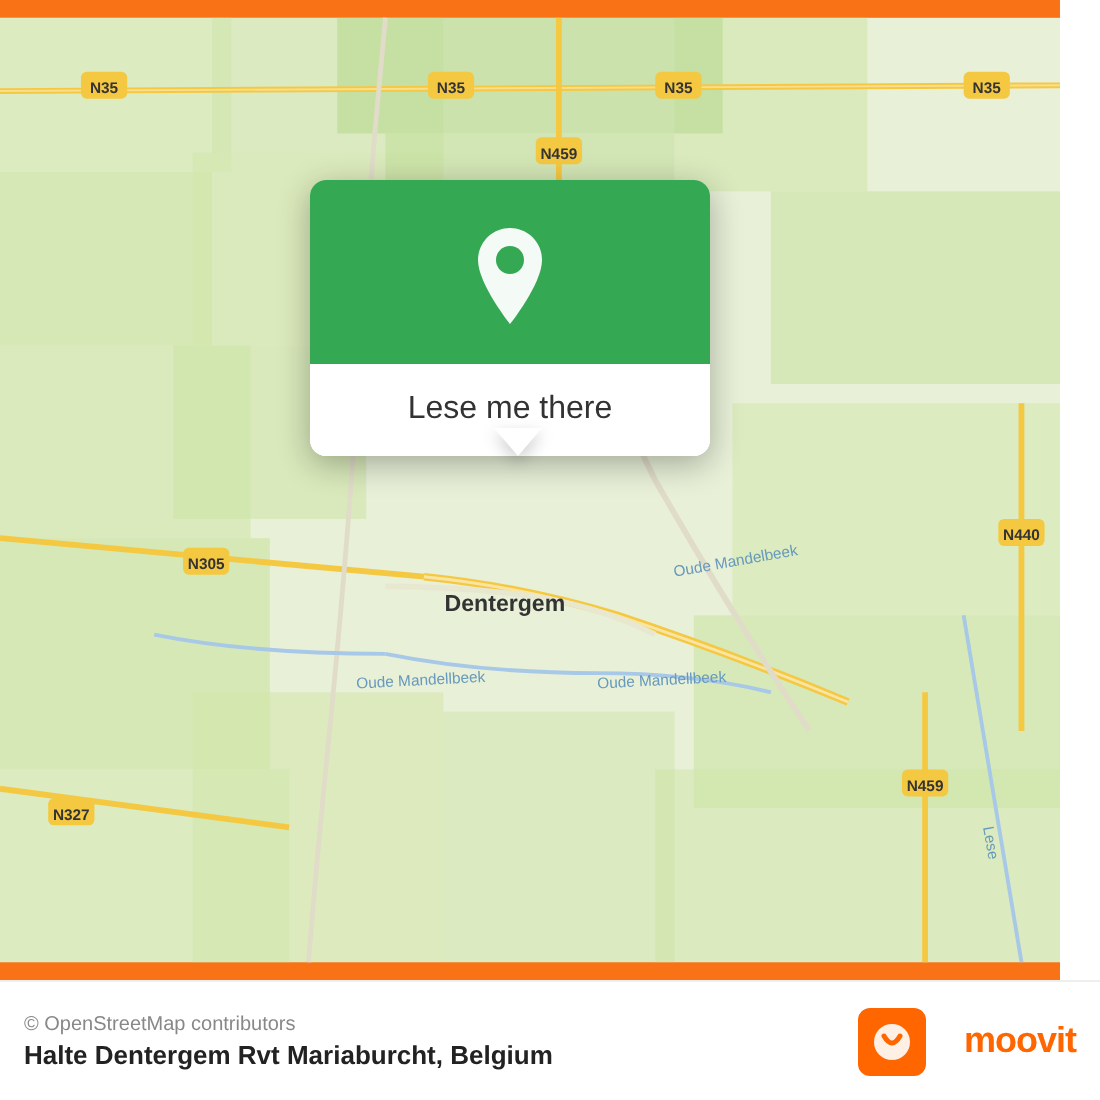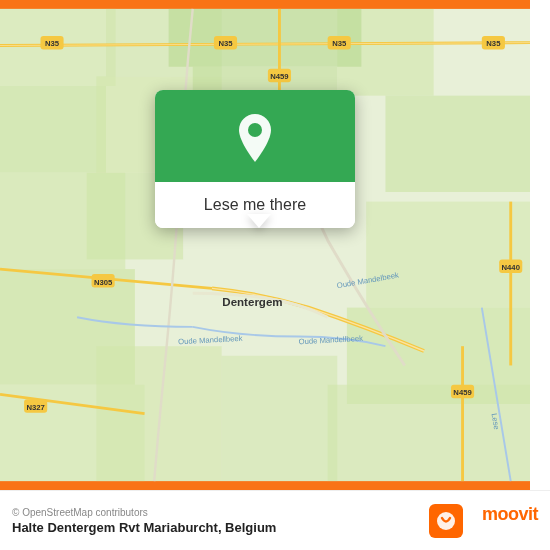--- a/index.html
+++ b/index.html
@@ -107,21 +107,21 @@
     }
 
     #location-name {
       font-size: 13px;
       font-weight: 600;
       color: #222;
     }
 
     #moovit-logo {
       display: flex;
-      align-items: flex-start;
+      align-items: center;
       gap: 19px;
     }
 
     #moovit-icon-box {
       width: 34px;
       height: 34px;
       background: #ff6600;
       border-radius: 6px;
       display: flex;
       align-items: center;

